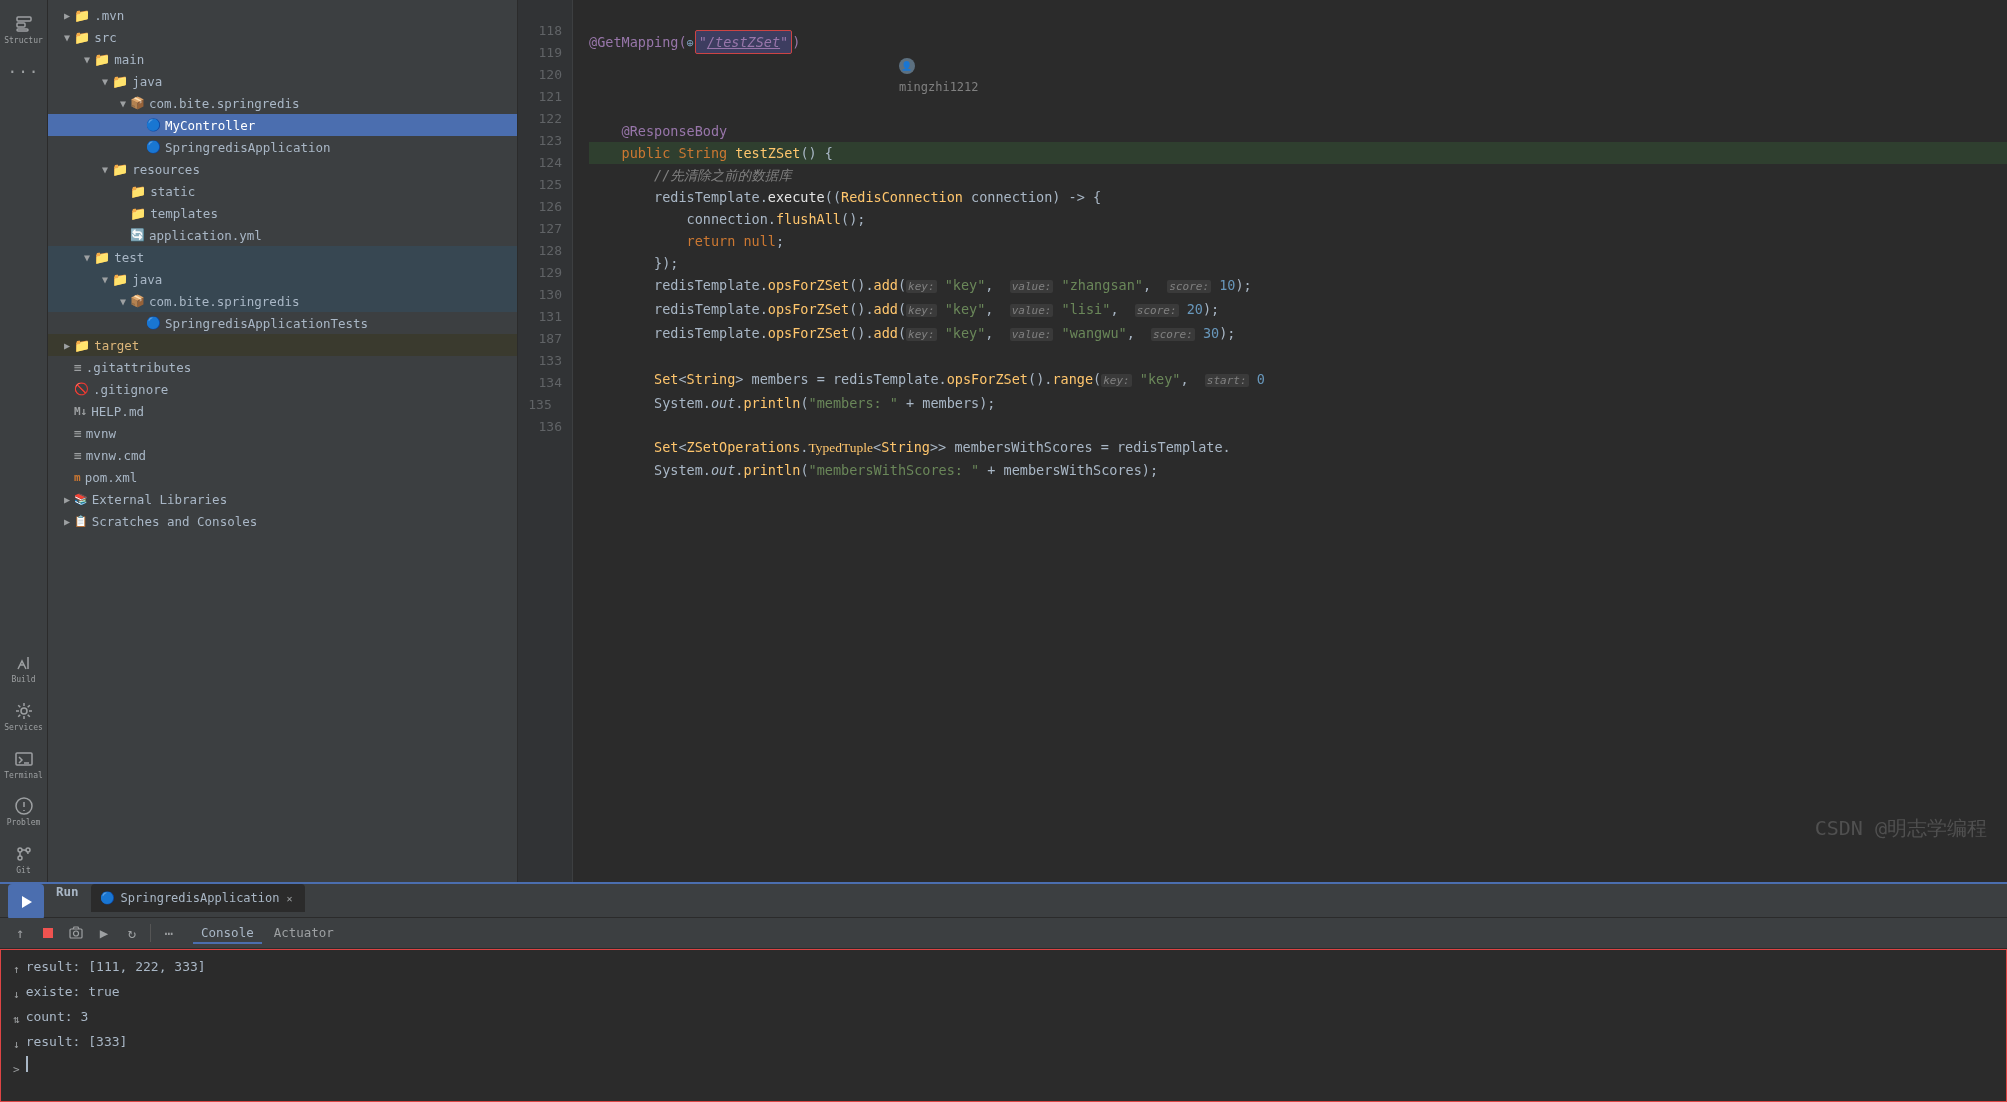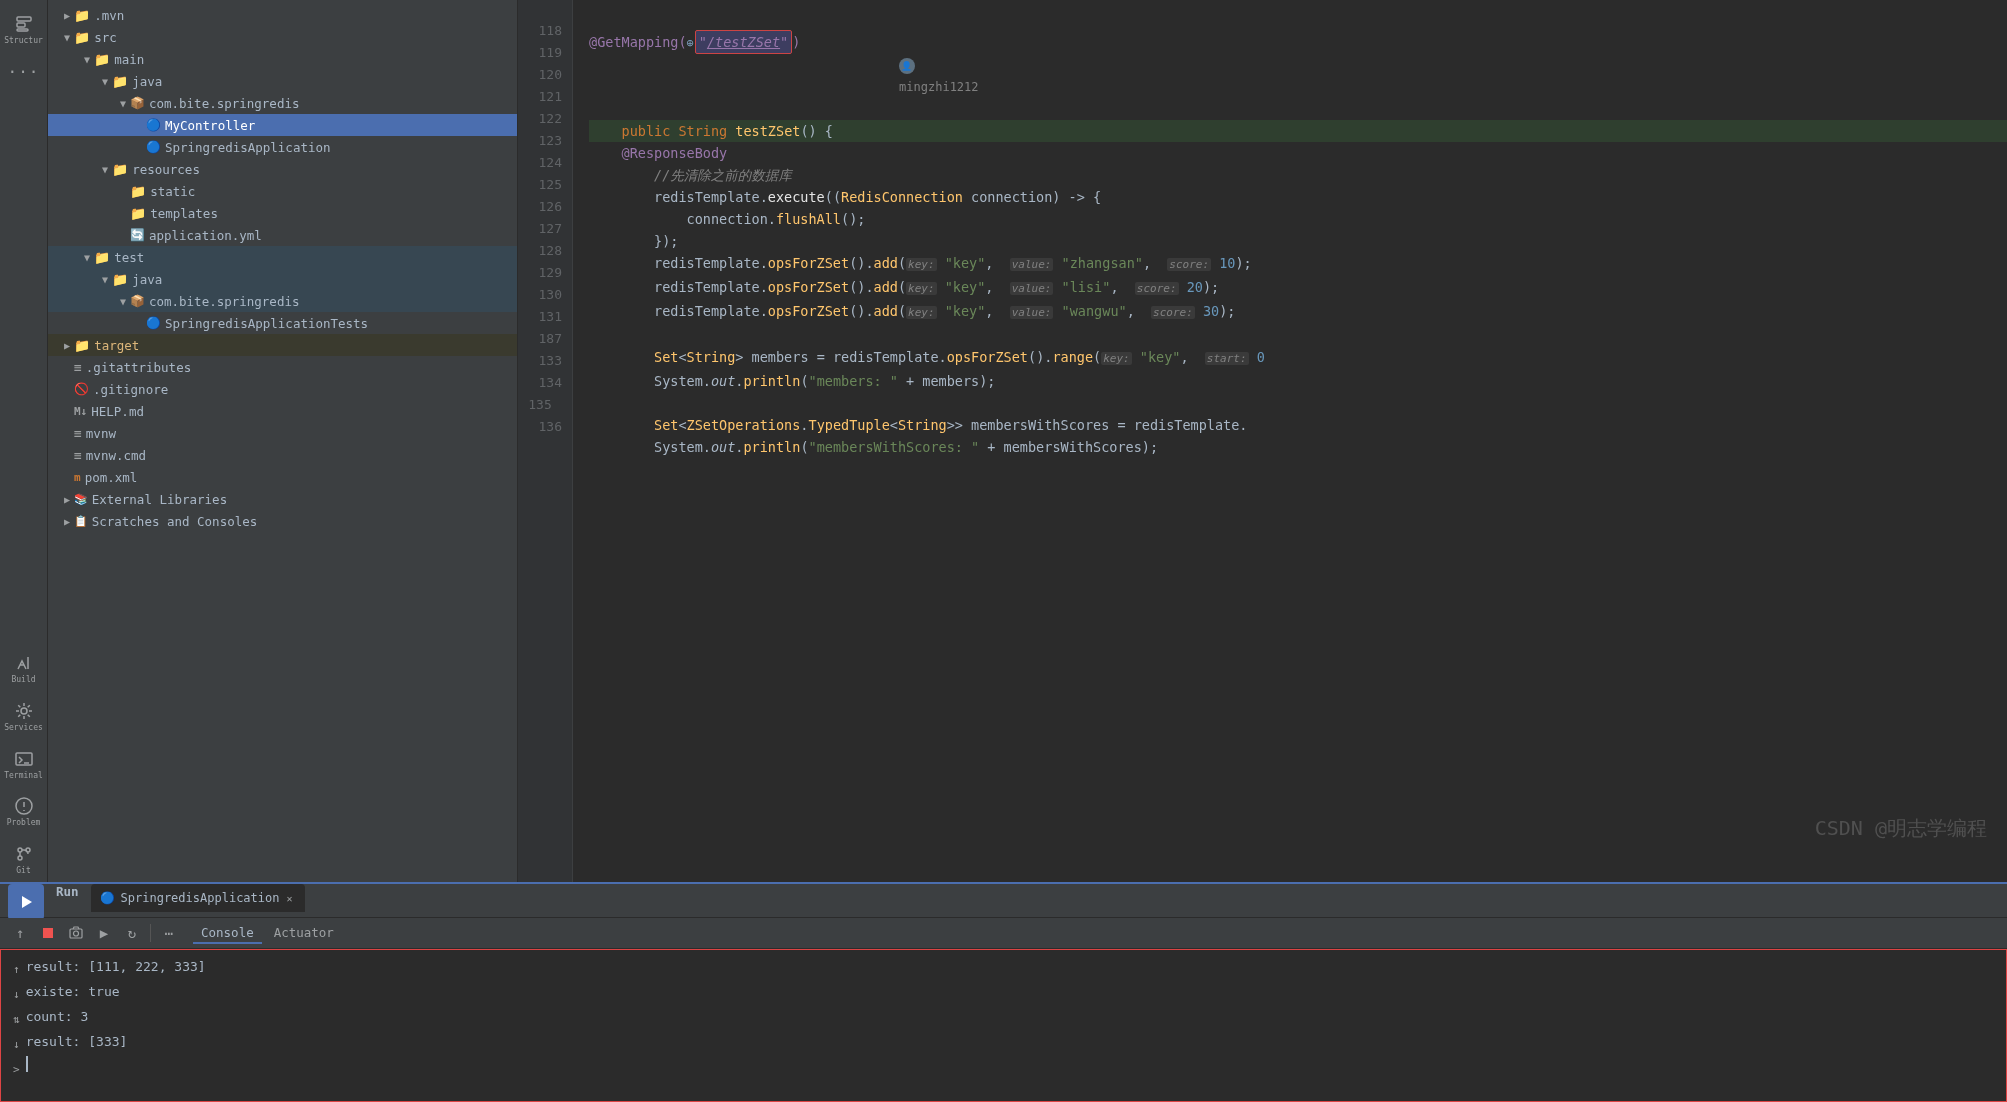--- a/index.html
+++ b/index.html
@@ -564,40 +564,43 @@
         <div class="code-line">&nbsp;</div>
 
         <div class="code-line">
           <span class="anno">@GetMapping(</span><span class="globe-icon">⊕</span><span style="background:#3d3d60;border:1.5px solid #cc4444;border-radius:2px;padding:0 3px;color:#9876aa;font-style:italic;">"<span style="color:#9876aa;text-decoration:underline;">/testZSet</span>"</span><span class="anno">)</span>
           <span class="author-tag">
             <span class="author-avatar">👤</span>
             <span>mingzhi1212</span>
           </span>
         </div>
 
+        <div class="code-line">
+          <span class="anno">    @ResponseBody</span>
+        </div>
+
         <div class="code-line" style="background:#2f3f2f;">
           <span>    <span class="kw">public</span> <span class="kw">String</span> <span style="color:#ffc66d;">testZSet</span>() {</span>
         </div>
 
         <div class="code-line">
-          <span class="anno">    @ResponseBody</span>
-        </div>
-
-        <div class="code-line">
           <span class="cm">        //先清除之前的数据库</span>
         </div>
 
         <div class="code-line">
           <span>        <span style="color:#a9b7c6;">redisTemplate</span>.<span style="color:#e5e5e5;text-align:center;">execute</span>((<span style="color:#ffc66d;">RedisConnection</span> <span style="color:#a9b7c6;">connection</span>) -&gt; {</span>
         </div>
 
         <div class="code-line">
           <span>            <span style="color:#a9b7c6;">connection</span>.<span style="color:#ffc66d;">flushAll</span>();</span>
         </div>
 
+        <div class="code-line">
+          <span>            <span class="kw">return</span> <span class="kw">null</span>;</span>
+        </div>
 
         <div class="code-line">
           <span>        });</span>
         </div>
 
         <div class="code-line">
           <span>        <span style="color:#a9b7c6;">redisTemplate</span>.<span style="color:#ffc66d;">opsForZSet</span>().<span style="color:#ffc66d;">add</span>(<span style="color:#808080;font-style:italic;background:#3a3a3a;padding:0 2px;border-radius:2px;font-size:11px;">key:</span> <span class="str">"key"</span>,  <span style="color:#808080;font-style:italic;background:#3a3a3a;padding:0 2px;border-radius:2px;font-size:11px;">value:</span> <span class="str">"zhangsan"</span>,  <span style="color:#808080;font-style:italic;background:#3a3a3a;padding:0 2px;border-radius:2px;font-size:11px;">score:</span> <span class="num">10</span>);</span>
         </div>
 
         <div class="code-line">
@@ -614,21 +617,21 @@
           <span>        <span style="color:#ffc66d;">Set</span>&lt;<span style="color:#ffc66d;">String</span>&gt; <span style="color:#a9b7c6;">members</span> = <span style="color:#a9b7c6;">redisTemplate</span>.<span style="color:#ffc66d;">opsForZSet</span>().<span style="color:#ffc66d;">range</span>(<span style="color:#808080;font-style:italic;background:#3a3a3a;padding:0 2px;border-radius:2px;font-size:11px;">key:</span> <span class="str">"key"</span>,  <span style="color:#808080;font-style:italic;background:#3a3a3a;padding:0 2px;border-radius:2px;font-size:11px;">start:</span> <span class="num">0</span></span>
         </div>
 
         <div class="code-line">
           <span>        <span style="color:#a9b7c6;">System</span>.<span style="color:#a9b7c6;font-style:italic;">out</span>.<span style="color:#ffc66d;">println</span>(<span class="str">"members: "</span> + <span style="color:#a9b7c6;">members</span>);</span>
         </div>
 
         <div class="code-line">&nbsp;</div>
 
         <div class="code-line">
-          <span>        <span style="color:#ffc66d;">Set</span>&lt;<span style="color:#ffc66d;">ZSetOperations</span>.<span style="color:#ffc66d;">TypedTuple</span>&lt;<span style="color:#ffc66d;">String</span>&gt;&gt; <span style="color:#a9b7c6;">membersWithScores</span> = <span style="color:#a9b7c6;">redisTemplate</span>.</span>
+          <span>        <span style="color:#ffc66d;">Set</span>&lt;<span style="color:#ffc66d;">ZSetOperations</span>.<span style="color:#ffc66d;font-family:Liberation Serif, serif;">TypedTuple</span>&lt;<span style="color:#ffc66d;">String</span>&gt;&gt; <span style="color:#a9b7c6;">membersWithScores</span> = <span style="color:#a9b7c6;">redisTemplate</span>.</span>
         </div>
 
         <div class="code-line">
           <span>        <span style="color:#a9b7c6;">System</span>.<span style="color:#a9b7c6;font-style:italic;">out</span>.<span style="color:#ffc66d;">println</span>(<span class="str">"membersWithScores: "</span> + <span style="color:#a9b7c6;">membersWithScores</span>);</span>
         </div>
 
         <div class="code-line">&nbsp;</div>
 
       </div>
     </div>

